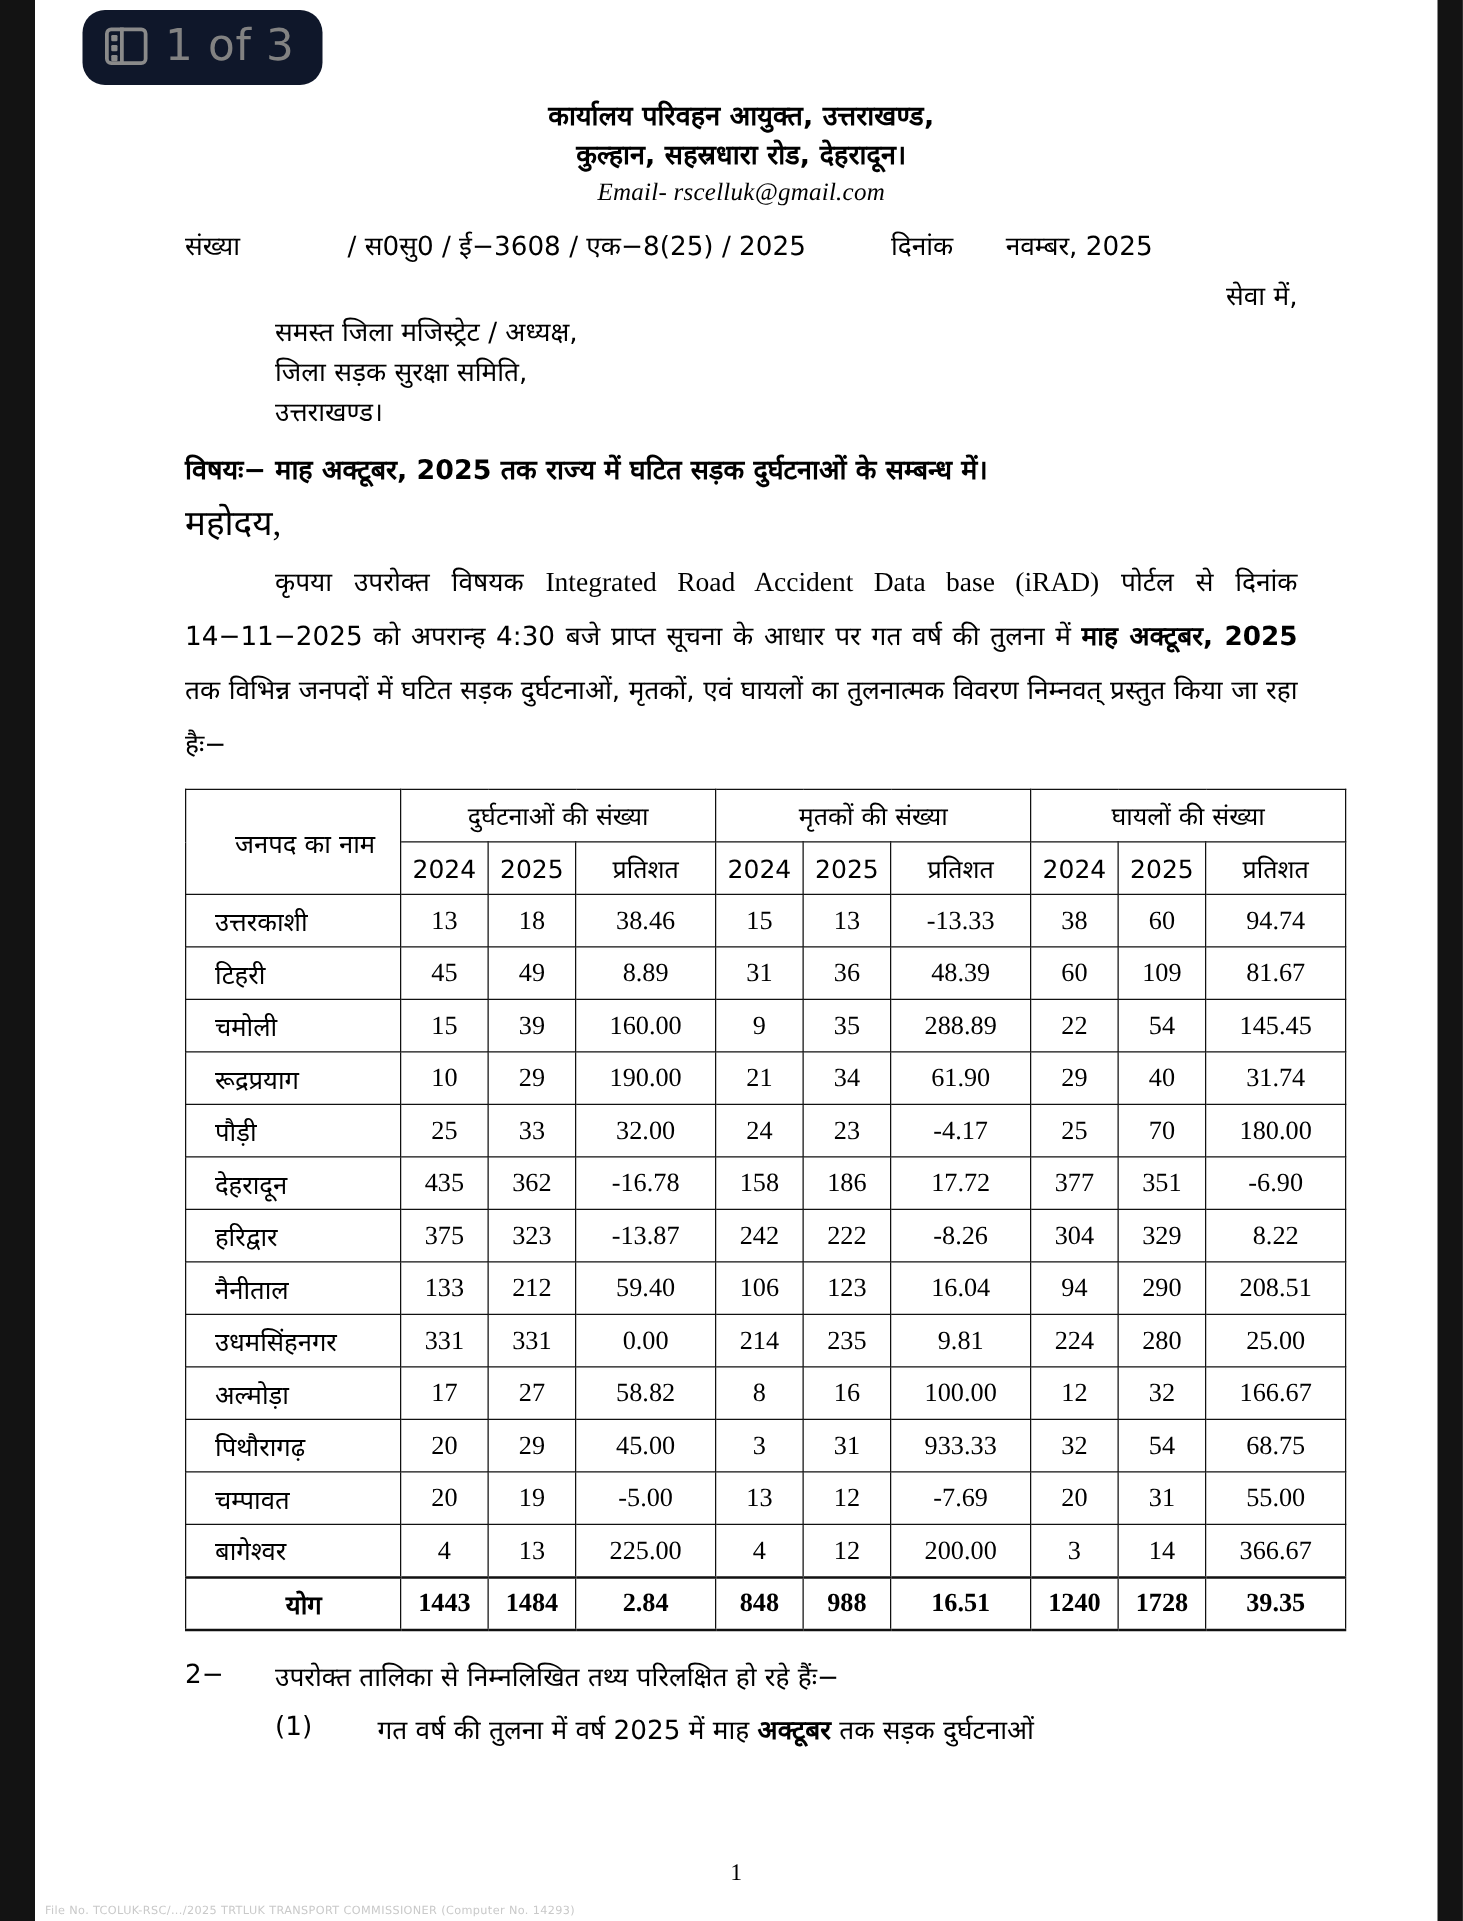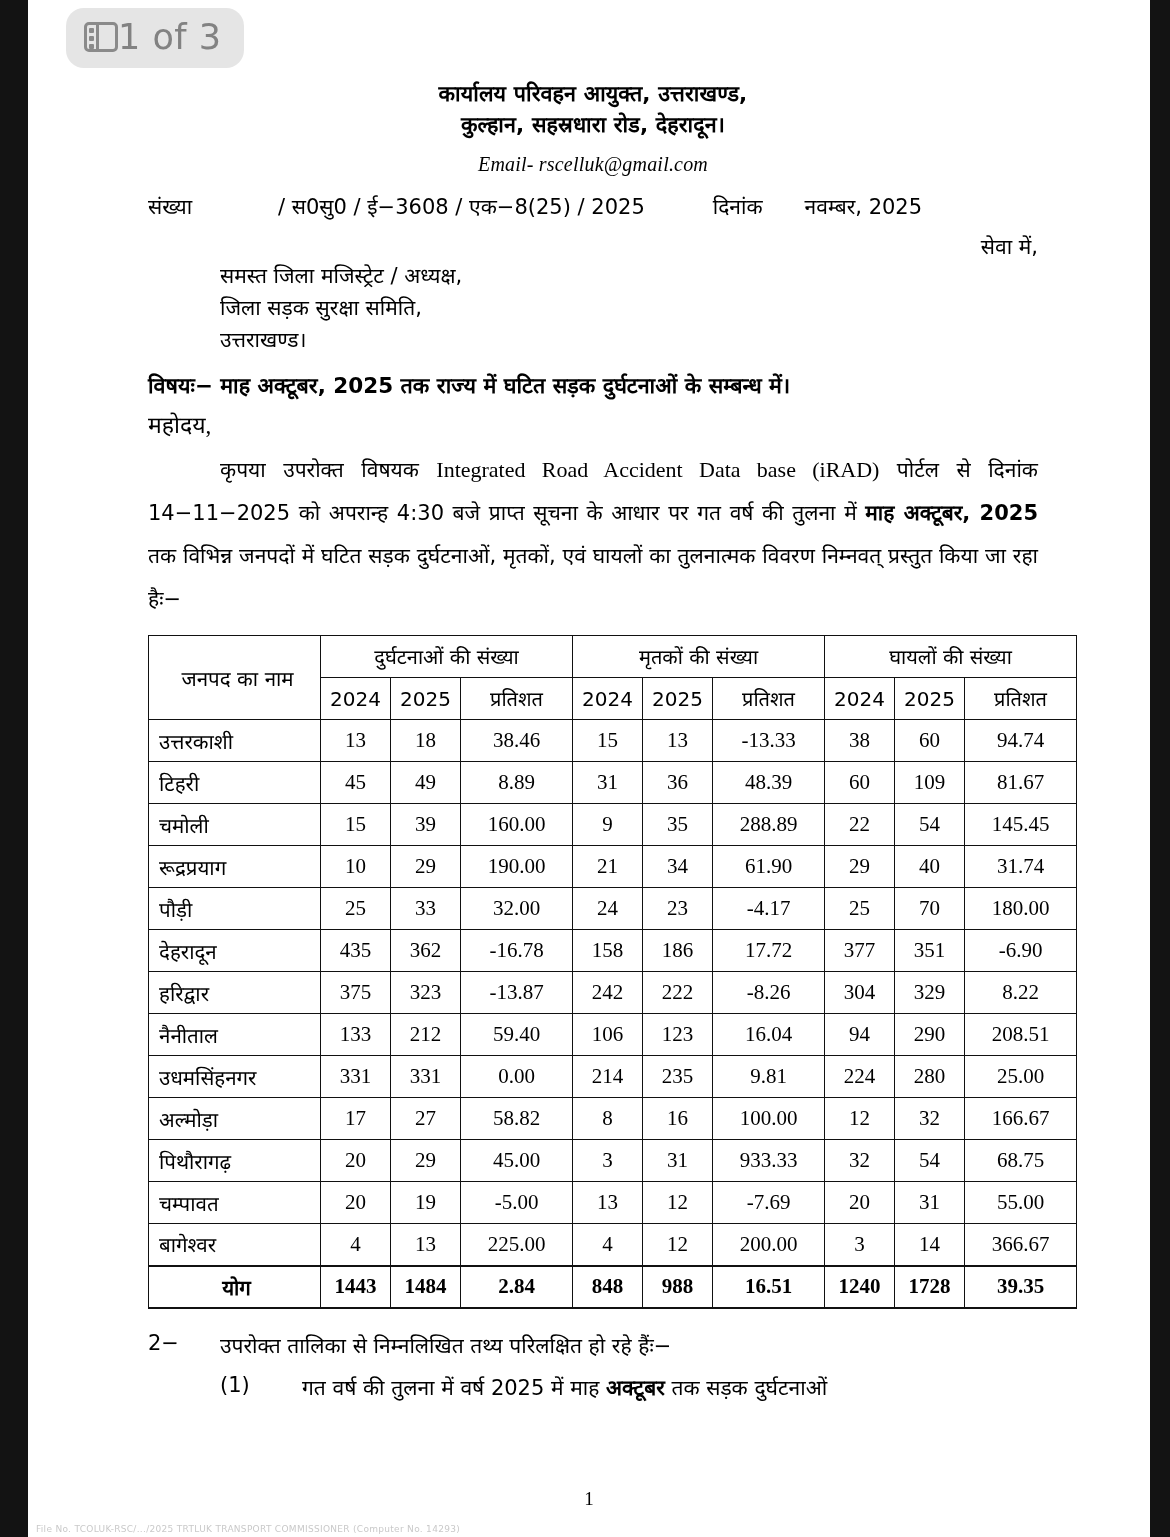--- a/index.html
+++ b/index.html
@@ -26,24 +26,24 @@
     left: 28px; top: 0;
     width: 1122px; height: 1537px;
     background: #ffffff;
     overflow: hidden;
   }
 
   
   .page-badge {
     position: absolute;
     left: 38px; top: 8px;
-    background: #e5e5e5;
+    background: #0f172a;
     border-radius: 18px;
     padding: 9px 22px 11px 18px;
-    display: flex; align-items: center; gap: 0;
+    display: flex; align-items: center; gap: 14px;
     color: #828282;
     font-family: "DejaVu Sans", "Liberation Sans", sans-serif;
   }
   .badge-icon {
     width: 34px; height: 30px;
     border: 3px solid #8a8a8a;
     border-radius: 5px;
     position: relative;
     flex: 0 0 auto;
   }
@@ -72,21 +72,21 @@
   .office-line {
     font-family: "DejaVu Sans", "Liberation Sans", sans-serif;
     font-weight: bold;
     font-size: 21.5px;
     line-height: 31px;
     letter-spacing: .1px;
   }
   .email-line {
     font-style: italic;
     font-size: 20px;
-    margin-top: 13px;
+    margin-top: 3px;
     letter-spacing: .2px;
   }
 
   .ref-row {
     display: flex;
     margin-top: 16px;
     font-size: 21px;
     font-family: "DejaVu Sans", "Liberation Sans", sans-serif;
   }
   .ref-label { width: 130px; flex: 0 0 auto; }
@@ -108,21 +108,21 @@
   }
 
   .subject {
     margin-top: 14px;
     font-size: 21.5px;
     font-weight: bold;
     font-family: "DejaVu Sans", "Liberation Sans", sans-serif;
   }
   .salutation-sir {
     margin-top: 9px;
-    font-size: 23px;
+    font-size: 28px;
     font-family: Liberation Serif, serif;
   }
 
   .body-para {
     margin-top: 8px;
     font-size: 21px;
     line-height: 43px;
     text-align: justify;
     text-indent: 72px;
     font-family: "DejaVu Sans", "Liberation Sans", sans-serif;
@@ -152,21 +152,21 @@
   .stat-table thead th {
     font-family: "DejaVu Sans", "Liberation Sans", sans-serif;
     font-weight: normal;
     font-size: 20px;
     padding: 4px 4px;
   }
   .stat-table .col-name {
     text-align: left;
     font-family: "DejaVu Sans", "Liberation Sans", sans-serif;
     font-size: 20.5px;
-    padding-left: 10px;
+    padding-left: 23px;
   }
   .stat-table th.col-name {
     text-align: center;
     vertical-align: middle;
   }
   .stat-table tbody tr.total-row td {
     font-weight: bold;
     border-top: 2.2px solid #111;
   }
   .stat-table tbody tr.total-row td.col-name {

